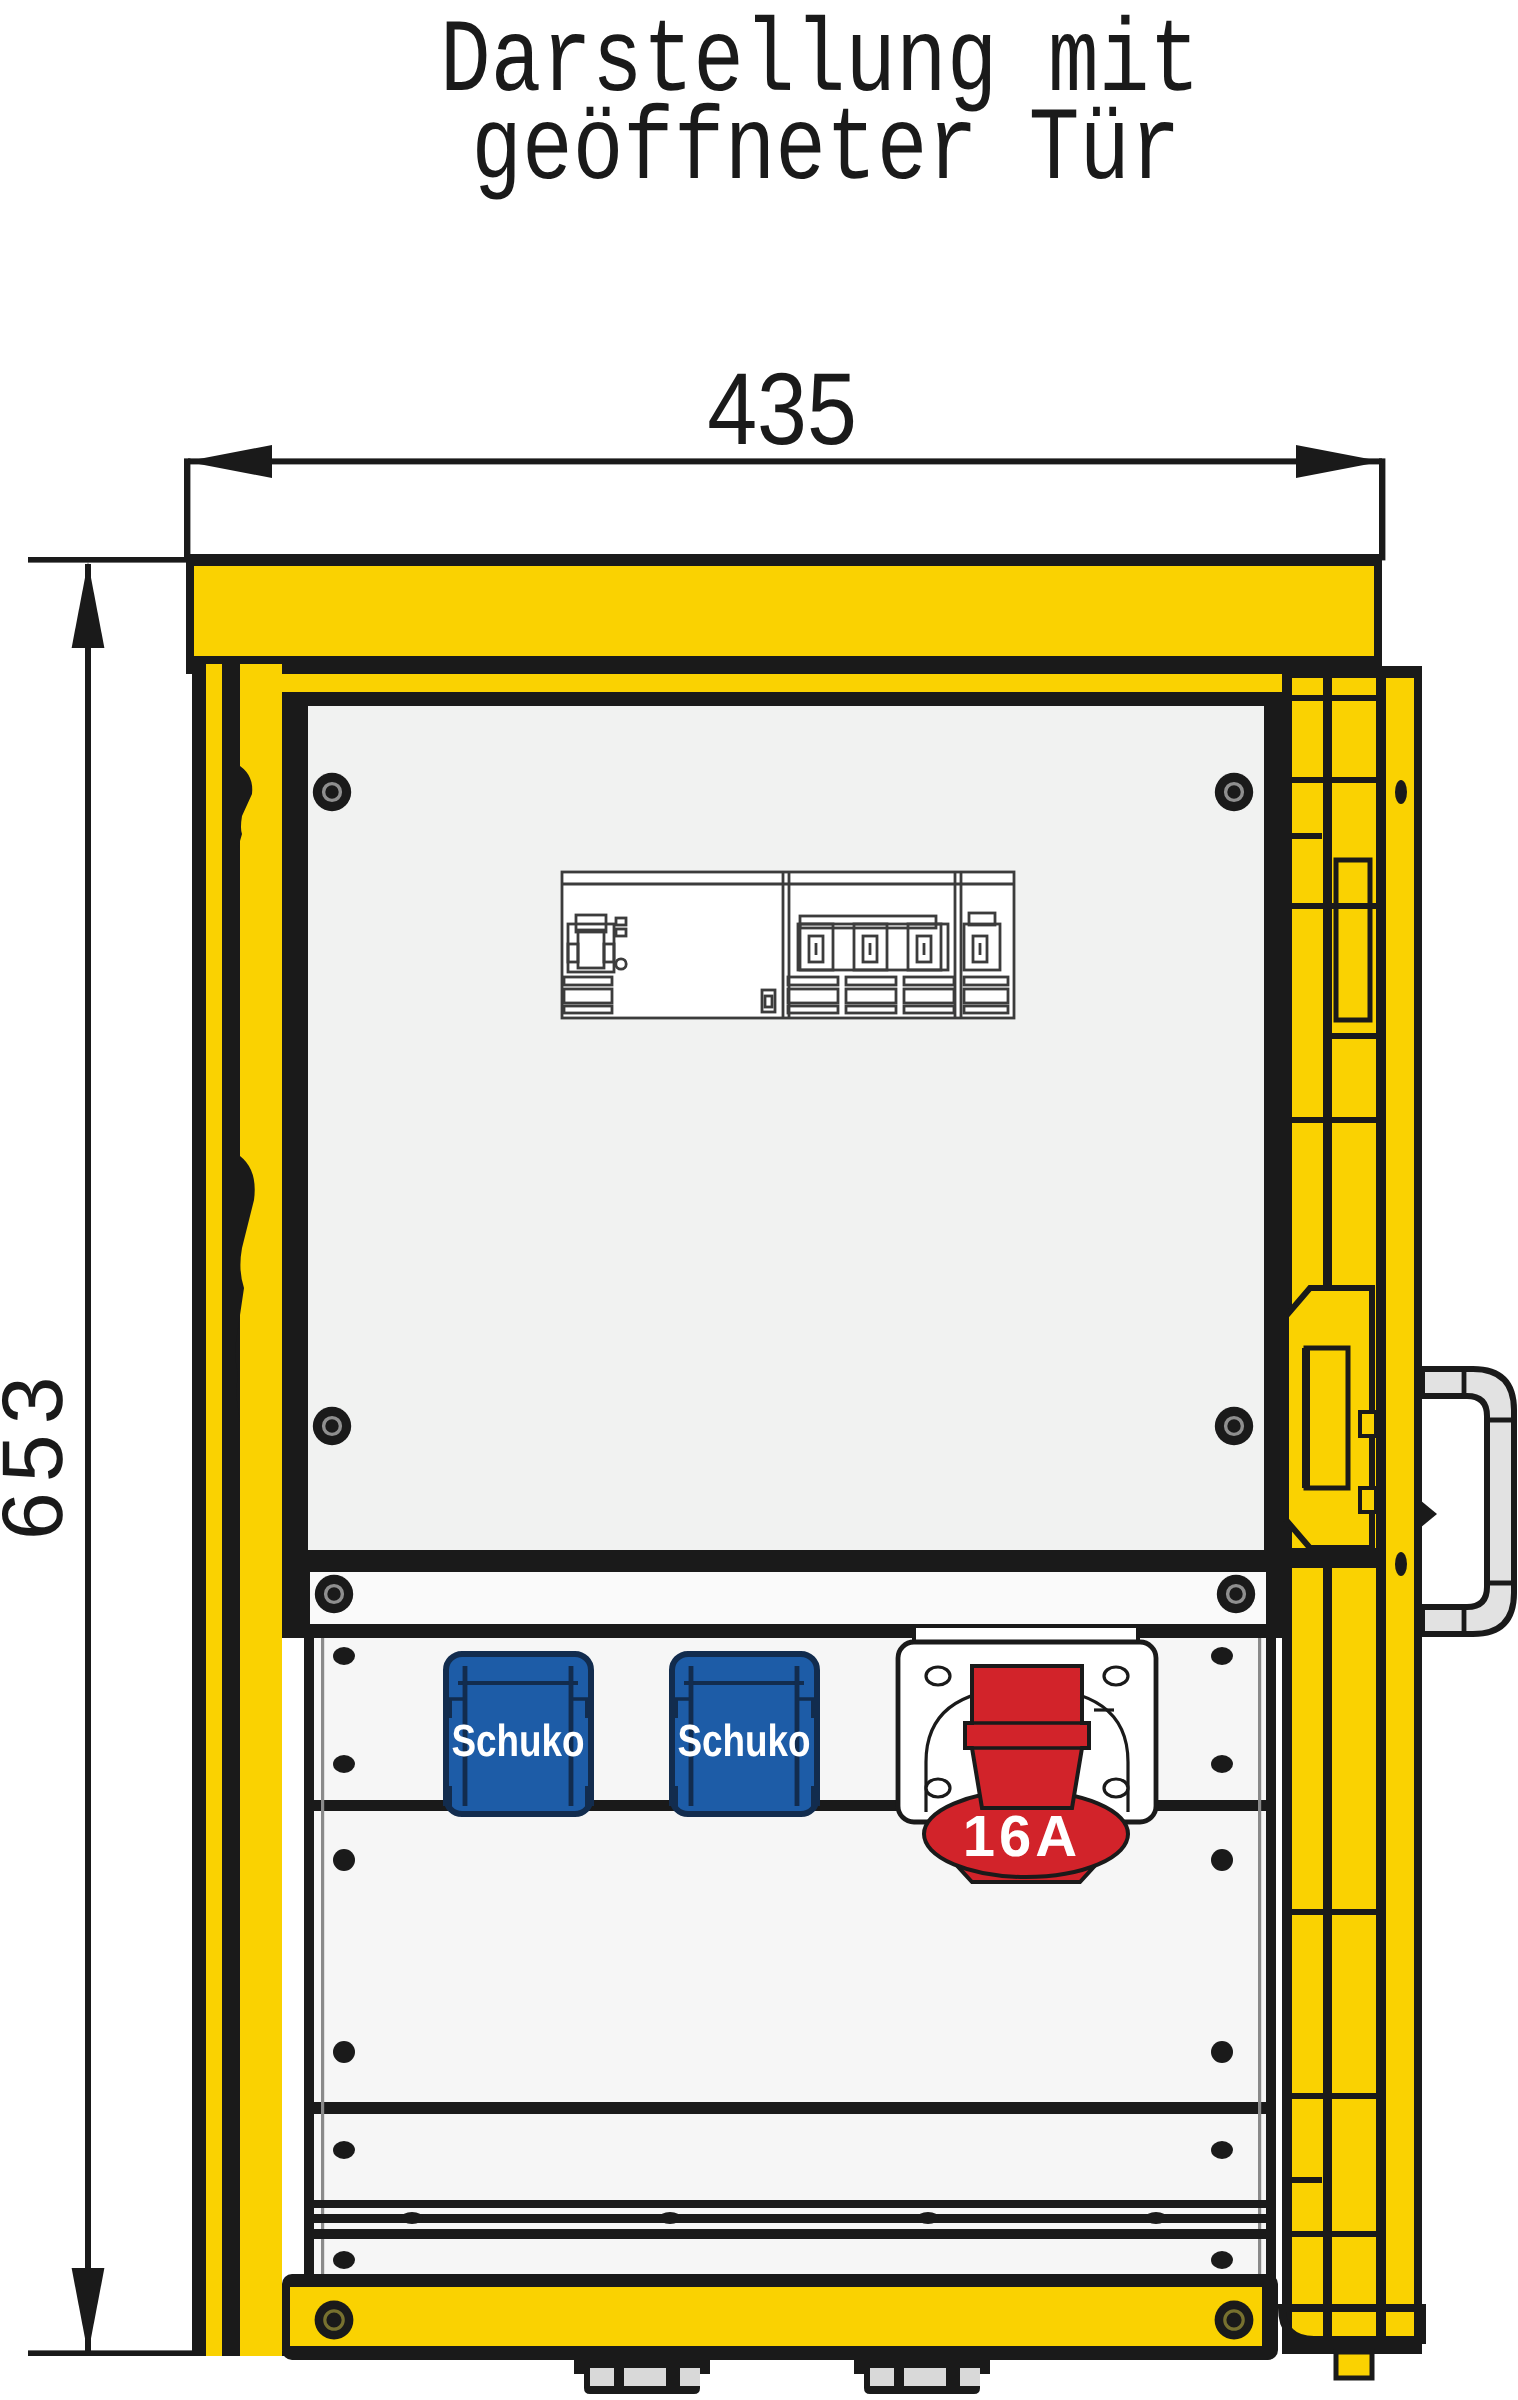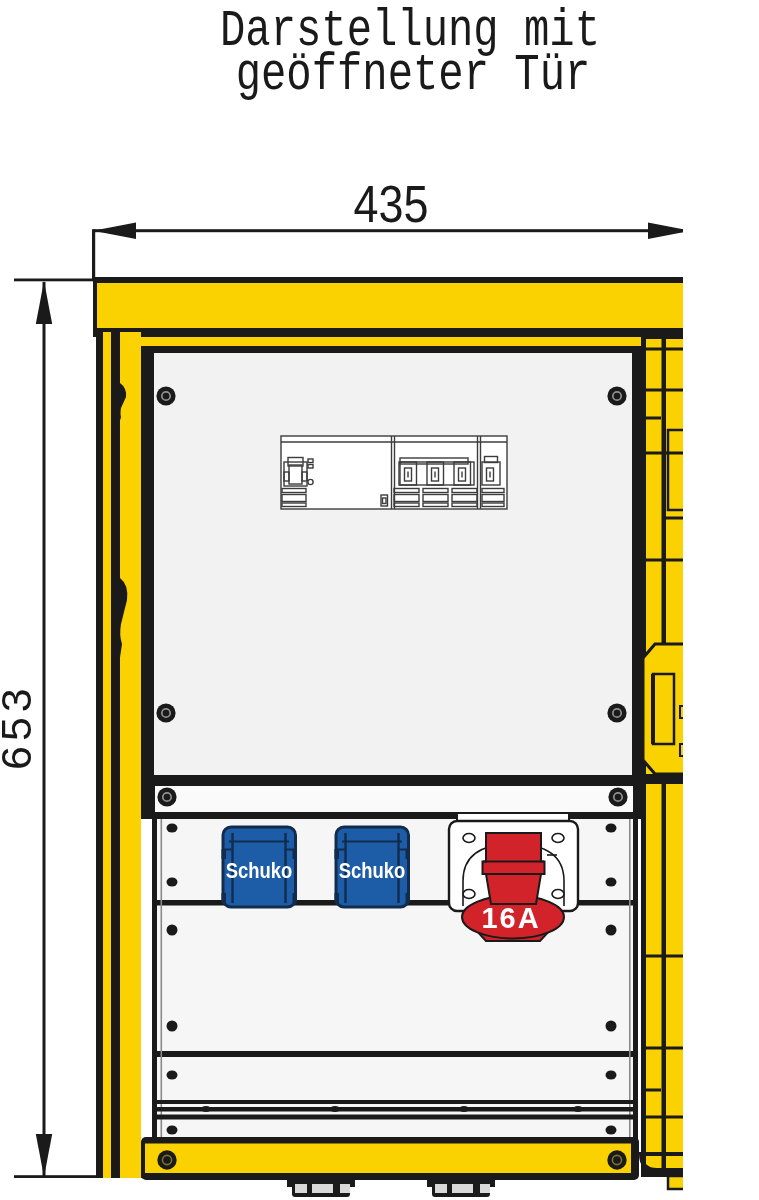--- a/index.html
+++ b/index.html
@@ -1,16 +1,16 @@
 <!DOCTYPE html>
 <html><head>
 <meta charset="utf-8">
 <style>
   html,body{margin:0;padding:0;background:#fff;}
-  #stage{position:relative;width:683px;height:1200px;background:#fff;overflow:hidden;
+  #stage{position:relative;width:759px;height:1200px;background:#fff;overflow:hidden;
          font-family:"Liberation Sans",sans-serif;}
   svg{position:absolute;left:0;top:0;}
   text{font-family:"Liberation Sans",sans-serif;}
   .cad{font-family:"Liberation Mono",monospace;fill:#1a1a1a;}
 </style>
 </head>
 <body>
 <div id="stage">
 <svg width="759" height="1200" viewBox="0 0 759 1200">
 

